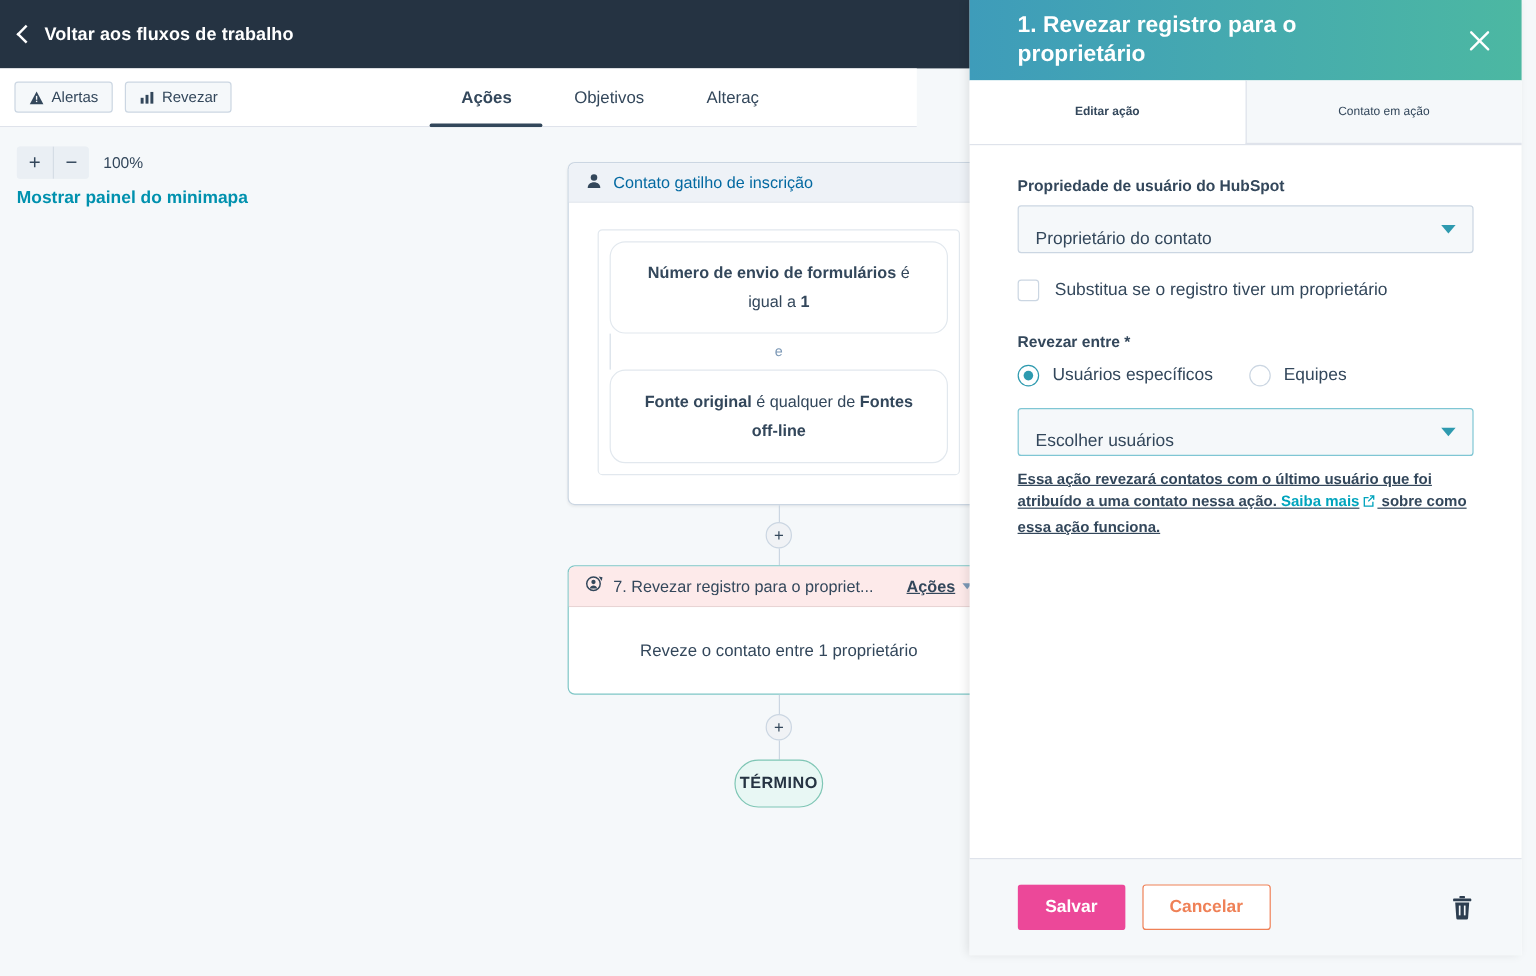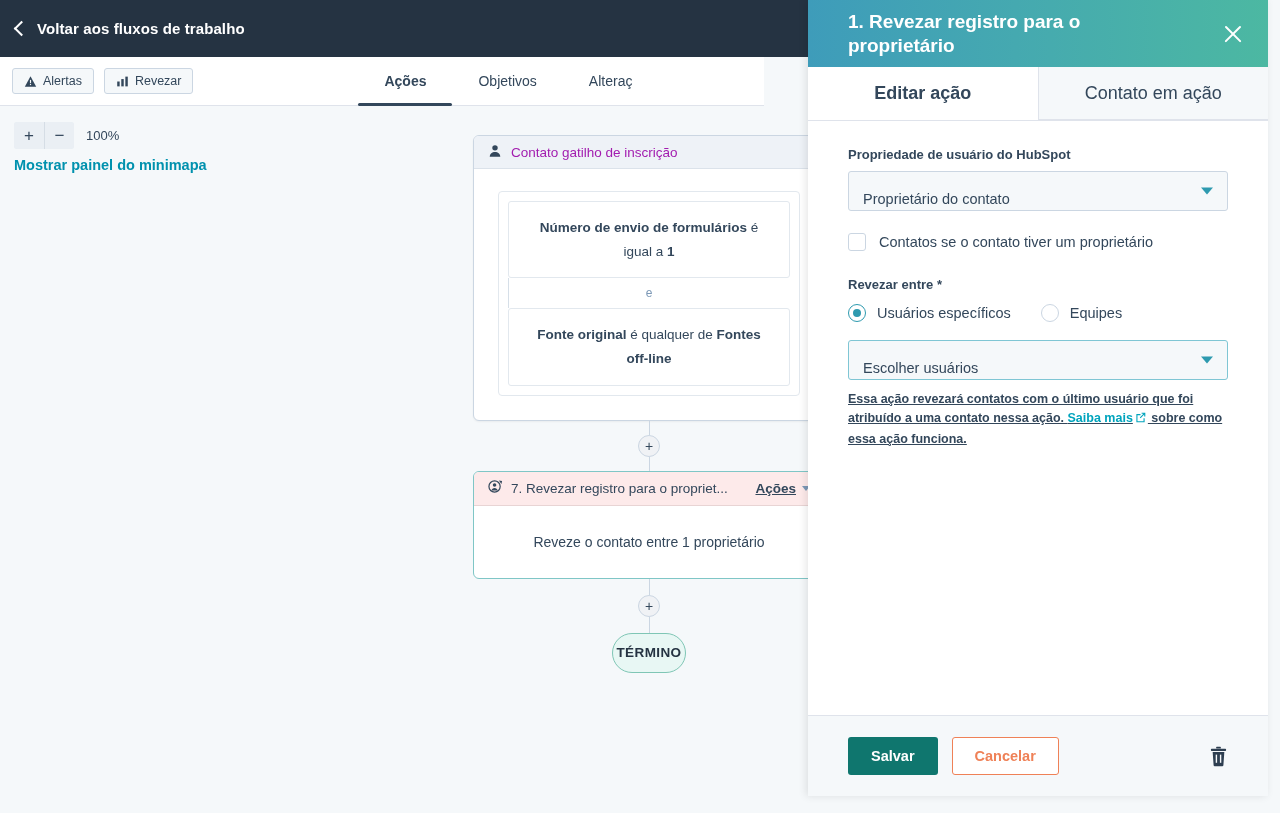--- a/index.html
+++ b/index.html
@@ -73,27 +73,27 @@
   .flow { position: absolute; left: 473px; top: 29px; width: 352px; }
 
   .node {
     background: #ffffff; border: 1px solid #cbd6e2; border-radius: 6px;
     box-shadow: 0 1px 2px rgba(0,0,0,.05);
   }
   .node-head {
     display: flex; align-items: center; gap: 9px;
     height: 33px; padding: 0 14px; background: #eef2f7;
     border-bottom: 1px solid #dbe2ea; border-radius: 5px 5px 0 0;
-    font-size: 13.5px; color: #a21caf;
+    font-size: 13.5px; color: #0369a1;
   }
   .node-body { padding: 22px 24px 24px; }
 
   .crit-wrap { border: 1px solid #e2e8ee; border-radius: 4px; padding: 9px; }
   .crit {
-    border: 1px solid #e2e8ee; border-radius: 3px; background: #fff;
+    border: 1px solid #e2e8ee; border-radius: 13px; background: #fff;
     padding: 14px 16px; text-align: center; font-size: 13.5px;
     color: #33475b; line-height: 1.75;
   }
   .crit b { font-weight: 700; }
   .crit-join {
     position: relative; text-align: center; font-size: 12px; color: #7c98b6;
     padding: 8px 0;
   }
   .crit-join::before {
     content: ""; position: absolute; left: 0; top: 0; bottom: 0;
@@ -150,21 +150,21 @@
   .close-x::before, .close-x::after {
     content: ""; position: absolute; left: 4px; top: 14px; width: 22px; height: 2.2px;
     background: #ffffff; border-radius: 1px;
   }
   .close-x::before { transform: rotate(45deg); }
   .close-x::after  { transform: rotate(-45deg); }
 
   .panel-tabs { display: flex; height: 54px; border-bottom: 1px solid #dfe3eb; }
   .ptab {
     flex: 1; display: flex; align-items: center; justify-content: center;
-    font-size: 18px; color: #33475b; cursor: pointer;
+    font-size: 10px; color: #33475b; cursor: pointer;
   }
   .ptab.active { background: #ffffff; font-weight: 700; }
   .ptab.inactive { background: #f5f8fa; border-left: 1px solid #dfe3eb; border-bottom: 1px solid #dfe3eb; color: #33475b; }
 
   .panel-body { flex: 1; overflow-y: auto; padding: 26px 40px 20px; }
   .field-label {
     font-size: 13px; font-weight: 700; color: #33475b; margin-bottom: 9px;
   }
   .field-label .req { color: #33475b; }
   .select {
@@ -209,21 +209,21 @@
 
   .panel-footer {
     height: 81px; border-top: 1px solid #dfe3eb; background: #f5f8fa;
     display: flex; align-items: center; padding: 0 40px; gap: 14px;
   }
   .btn {
     height: 38px; padding: 0 22px; border-radius: 3px; font-size: 14.5px;
     font-weight: 700; cursor: pointer; display: flex; align-items: center;
     justify-content: center; border: 1.5px solid transparent;
   }
-  .btn-primary { background: #0f766e; color: #ffffff; }
+  .btn-primary { background: #ec4899; color: #ffffff; }
   .btn-secondary { background: #ffffff; color: #ef8157; border-color: #ef8157; }
   .trash-btn { margin-left: auto; cursor: pointer; display:flex; align-items:center; }
 </style>
 </head>
 <body>
 
 <div class="app">
 
   <div class="topbar">
     <div class="back-link">
@@ -355,21 +355,21 @@
     <div class="panel-body">
 
       <div class="field-label">Propriedade de usuário do HubSpot</div>
       <div class="select">
         <span>Proprietário do contato</span>
         <i class="arrow"></i>
       </div>
 
       <div class="checkrow">
         <span class="checkbox"></span>
-        <label>Contatos se o contato tiver um proprietário</label>
+        <label>Substitua se o registro tiver um proprietário</label>
       </div>
 
       <div class="field-label" style="margin-top:26px">
         <span>Revezar entre</span>
         <span class="req">*</span>
       </div>
 
       <div class="radio-group">
         <div class="radio-item">
           <span class="radio checked"></span>

